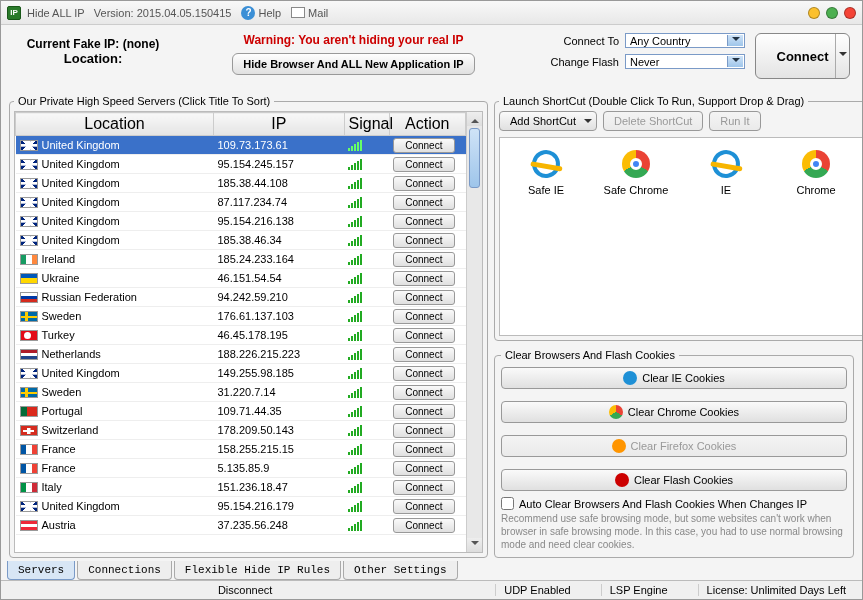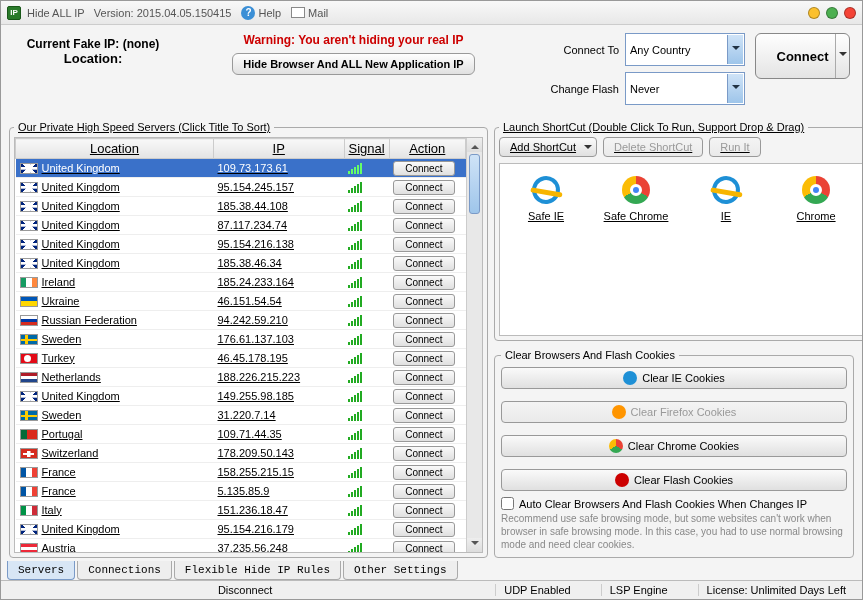--- a/index.html
+++ b/index.html
@@ -20,38 +20,38 @@
 .top-section { padding:8px 12px 6px; display:flex; gap:10px; }
 .fake-ip-block { min-width:160px; text-align:center; padding-top:4px;}
 .fake-ip-block .line1 { font-weight:bold; font-size:12px; }
 .fake-ip-block .line2 { font-weight:bold; font-size:13px; }
 .mid-controls { flex:1; text-align:center; }
 .warning-text { color:#c00; font-weight:bold; font-size:12px; }
 .hide-browser-btn { margin-top:6px; background:linear-gradient(#fefefe,#e0e0e0); border:1px solid #999; border-radius:6px; padding:4px 10px; font-weight:bold; font-size:11px; cursor:pointer;}
 .right-controls { display:flex; flex-direction:column; gap:6px; }
 .ctrl-row { display:flex; align-items:center; gap:6px; }
 .ctrl-row .lbl { width:85px; text-align:right; font-size:11px;}
-.dropdown { width:120px; height:33px; border:1px solid #7a9ac7; background:#fff; display:flex; align-items:center; padding:0 4px; position:relative; font-size:11px;}
+.dropdown { width:120px; height:15px; border:1px solid #7a9ac7; background:#fff; display:flex; align-items:center; padding:0 4px; position:relative; font-size:11px;}
 .dropdown .dd-arrow { position:absolute; right:1px; top:1px; bottom:1px; width:16px; background:linear-gradient(#cfe3f7,#9ec5ea); border-left:1px solid #7a9ac7; display:flex;align-items:center;justify-content:center;}
 .dd-arrow::after{content:'';border:4px solid transparent;border-top-color:#234;}
 .connect-big { width:95px; height:46px; background:linear-gradient(#fefefe,#e4e4e4); border:1px solid #888; border-radius:6px; display:flex;align-items:center;justify-content:center;font-weight:bold;font-size:13px;cursor:pointer; position:relative;}
 .connect-big .split { position:absolute; right:0; top:0; bottom:0; width:14px; border-left:1px solid #aaa; display:flex;align-items:center;justify-content:center;}
 .connect-big .split::after{content:'';border:4px solid transparent;border-top-color:#333;}
 
 .main-area { flex:1; display:flex; gap:6px; padding:2px 8px 4px; overflow:hidden;}
-.panel { border:1px solid #aaa; border-radius:4px; padding:4px; background:#f4f4f4; display:flex; flex-direction:column; overflow:hidden;text-decoration:underline;}
+.panel { border:1px solid #aaa; border-radius:4px; padding:4px; background:#f4f4f4; display:flex; flex-direction:column; overflow:hidden;}
 .panel.servers { flex:1; margin-top:8px;}
 .panel.launch { width:360px; margin-top:8px; display:flex; flex-direction:column;}
 fieldset { border:1px solid #aaa; border-radius:4px; padding:6px; margin-top:8px;}
 fieldset legend { font-size:11px; padding:0 4px;}
 
 .table-wrap { flex:1; border:1px solid #bbb; background:#fff; display:flex; overflow:hidden;}
 .table-body { flex:1; overflow:hidden;}
 table { width:100%; border-collapse:collapse; table-layout:fixed;}
-thead th { background:linear-gradient(#f8f8f8,#e4e4e4); border:1px solid #ccc; font-weight:normal; font-size:13px; padding:2px 4px; }
+thead th { background:linear-gradient(#f8f8f8,#e4e4e4); border:1px solid #ccc; font-weight:normal; font-size:16px; padding:2px 4px; }
 tbody td { border-bottom:1px solid #eee; font-size:11px; padding:1px 4px; height:19px; white-space:nowrap; overflow:hidden;}
 tbody tr.selected td { background:#3a71c9; color:#fff;}
 .flag { display:inline-block; width:18px; height:11px; vertical-align:middle; margin-right:4px; background:#ccc; border:1px solid #999;}
 .flag.gb{background:linear-gradient(#00247d,#00247d);position:relative;overflow:hidden;}
 .flag.gb::before{content:'';position:absolute;inset:0;background:linear-gradient(45deg,transparent 42%,#fff 42%,#fff 58%,transparent 58%),linear-gradient(-45deg,transparent 42%,#fff 42%,#fff 58%,transparent 58%);}
 .flag.gb::after{content:'';position:absolute;inset:0;background:linear-gradient(#fff,#fff) center/100% 30% no-repeat,linear-gradient(#fff,#fff) center/30% 100% no-repeat,linear-gradient(#cf142b,#cf142b) center/100% 16% no-repeat,linear-gradient(#cf142b,#cf142b) center/16% 100% no-repeat;}
 .flag.ie{background:linear-gradient(90deg,#169b62 33%,#fff 33%,#fff 66%,#ff883e 66%);}
 .flag.ua{background:linear-gradient(#0057b8 50%,#ffd700 50%);}
 .flag.ru{background:linear-gradient(#fff 33%,#0039a6 33%,#0039a6 66%,#d52b1e 66%);}
 .flag.se{background:#006aa7;position:relative;}
@@ -528,27 +528,27 @@
           </div>
       </fieldset>
 
       <fieldset>
         <legend>Clear Browsers And Flash Cookies</legend>
         <div class="clear-grid">
           <button class="btn clear-btn">
               <span class="ico ie"></span>
               <span>Clear IE Cookies</span>
             </button>
+          <button class="btn clear-btn">
+              <span class="ico ch"></span>
+              <span>Clear Chrome Cookies</span>
+            </button>
           <button class="btn clear-btn disabled">
               <span class="ico ff"></span>
               <span>Clear Firefox Cookies</span>
-            </button>
-          <button class="btn clear-btn">
-              <span class="ico ch"></span>
-              <span>Clear Chrome Cookies</span>
             </button>
           <button class="btn clear-btn">
               <span class="ico fl"></span>
               <span>Clear Flash Cookies</span>
             </button>
         </div>
         <div class="checkbox-row">
           <input type="checkbox" style="">
           <span>Auto Clear Browsers And Flash Cookies When Changes IP</span>
         </div>

